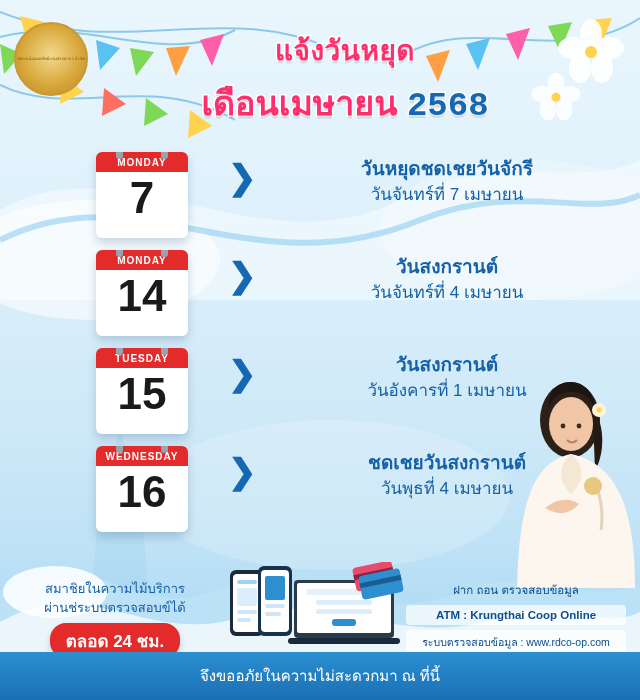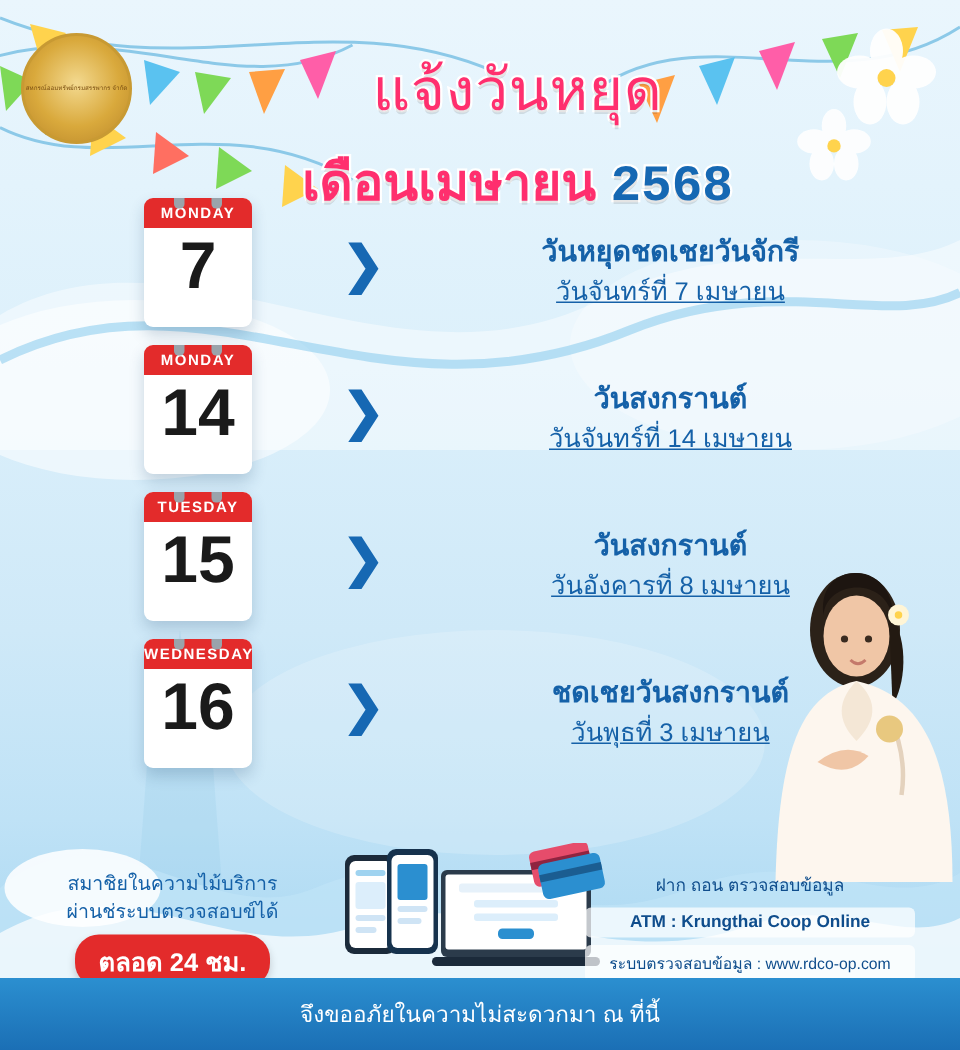--- a/index.html
+++ b/index.html
@@ -47,21 +47,21 @@
     line-height: 1.4; transform: rotate(0deg);
     width: 68px;
   }
 
   
   .headline {
     position: absolute; top: 28px; left: 160px; width: 370px;
     text-align: center;
   }
   .headline .l1 {
-    font-size: 39px; font-weight: normal; letter-spacing: .5px;
+    font-size: 28px; font-weight: bold; letter-spacing: .5px;
     color: #ff2f6e;
     -webkit-text-stroke: 3px #ffffff;
     paint-order: stroke fill;
     text-shadow: 0 3px 0 rgba(0,0,0,.10);
   }
   .headline .l2 {
     margin-top: 4px;
     font-size: 34px; font-weight: bold;
     color: #ff2f6e;
     -webkit-text-stroke: 3px #ffffff;
@@ -72,22 +72,22 @@
 
   
   .rows { position: absolute; top: 132px; left: 0; width: 640px; }
   .row {
     position: relative;
     height: 98px;
     display: flex; align-items: center;
     padding-left: 96px;
   }
   .cal {
-    position: absolute; left: 96px; top: 0;
-    width: 72px; height: 86px;
+    position: absolute; left: 96px; top: 20px;
+    width: 92px; height: 86px;
     background: #fff;
     border-radius: 6px;
     box-shadow: 0 5px 10px rgba(20,60,100,.20);
     overflow: hidden;
     text-align: center;
   }
   .cal .ring {
     position: absolute; top: -7px; width: 7px; height: 14px;
     background: #9aa3ab; border-radius: 3px;
   }
@@ -107,21 +107,21 @@
     color: #1668b3; font-size: 34px; font-weight: bold;
     line-height: 34px;
   }
   .txt {
     margin-left: 186px;
     width: 330px;
     text-align: center;
     color: #1561a8;
   }
   .txt .t1 { font-size: 19px; font-weight: bold; line-height: 26px; }
-  .txt .t2 { font-size: 17px; line-height: 25px; text-decoration: underline; }
+  .txt .t2 { font-size: 17px; line-height: 25px; }
 
   
   .lady { position: absolute; right: 0; bottom: 112px; width: 165px; height: 230px; }
 
   
   .promo-left {
     position: absolute; left: 10px; bottom: 42px; width: 210px;
     color: #1561a8; text-align: center;
   }
   .promo-left .p1 { font-size: 13px; line-height: 19px; }
@@ -130,21 +130,21 @@
     display: inline-block; margin-top: 6px;
     background: #e32b2b; color: #fff;
     font-size: 17px; font-weight: bold;
     border-radius: 16px; padding: 4px 16px;
     box-shadow: 0 3px 6px rgba(0,0,0,.18);
     text-align: right;
   }
 
   
   .promo-right {
-    position: absolute; right: 30px; bottom: 40px; width: 220px;
+    position: absolute; right: 14px; bottom: 40px; width: 220px;
     text-align: center; color: #0f4d8c;
   }
   .promo-right .head { font-size: 11.5px; color: #0f4d8c; margin-bottom: 6px; }
   .promo-right .line {
     background: rgba(255,255,255,.72);
     border-radius: 4px;
     font-size: 11.5px; font-weight: bold;
     padding: 4px 6px; margin-bottom: 5px;
   }
   .promo-right .line.small { font-weight: normal; font-size: 10.5px; }
@@ -266,49 +266,49 @@
     <div class="row">
       <div class="cal">
         <span class="ring l"></span>
         <span class="ring r"></span>
         <div class="hd">MONDAY</div>
         <div class="num">14</div>
       </div>
       <div class="chev">❯</div>
       <div class="txt">
         <div class="t1">วันสงกรานต์</div>
-        <div class="t2">วันจันทร์ที่ 14 เมษายน</div>
+        <div class="t2">วันจันทร์ที่ 4 เมษายน</div>
       </div>
     </div>
 
     <div class="row">
       <div class="cal">
         <span class="ring l"></span>
         <span class="ring r"></span>
         <div class="hd">TUESDAY</div>
         <div class="num">15</div>
       </div>
       <div class="chev">❯</div>
       <div class="txt">
         <div class="t1">วันสงกรานต์</div>
-        <div class="t2">วันอังคารที่ 8 เมษายน</div>
+        <div class="t2">วันอังคารที่ 1 เมษายน</div>
       </div>
     </div>
 
     <div class="row">
       <div class="cal">
         <span class="ring l"></span>
         <span class="ring r"></span>
         <div class="hd">WEDNESDAY</div>
         <div class="num">16</div>
       </div>
       <div class="chev">❯</div>
       <div class="txt">
         <div class="t1">ชดเชยวันสงกรานต์</div>
-        <div class="t2">วันพุธที่ 3 เมษายน</div>
+        <div class="t2">วันพุธที่ 4 เมษายน</div>
       </div>
     </div>
 
   </div>
 
   <svg class="lady" viewBox="0 0 165 230">
     <ellipse cx="95" cy="62" rx="30" ry="38" fill="#2b2118"></ellipse>
     <ellipse cx="96" cy="66" rx="22" ry="27" fill="#f0c6a6"></ellipse>
     <path d="M74 52 C76 28 118 26 120 56 C122 40 112 24 96 24 C80 24 72 36 74 52 Z" fill="#1d1510"></path>
     <path d="M118 50 C132 70 128 100 120 112 L118 60 Z" fill="#231a12"></path>

